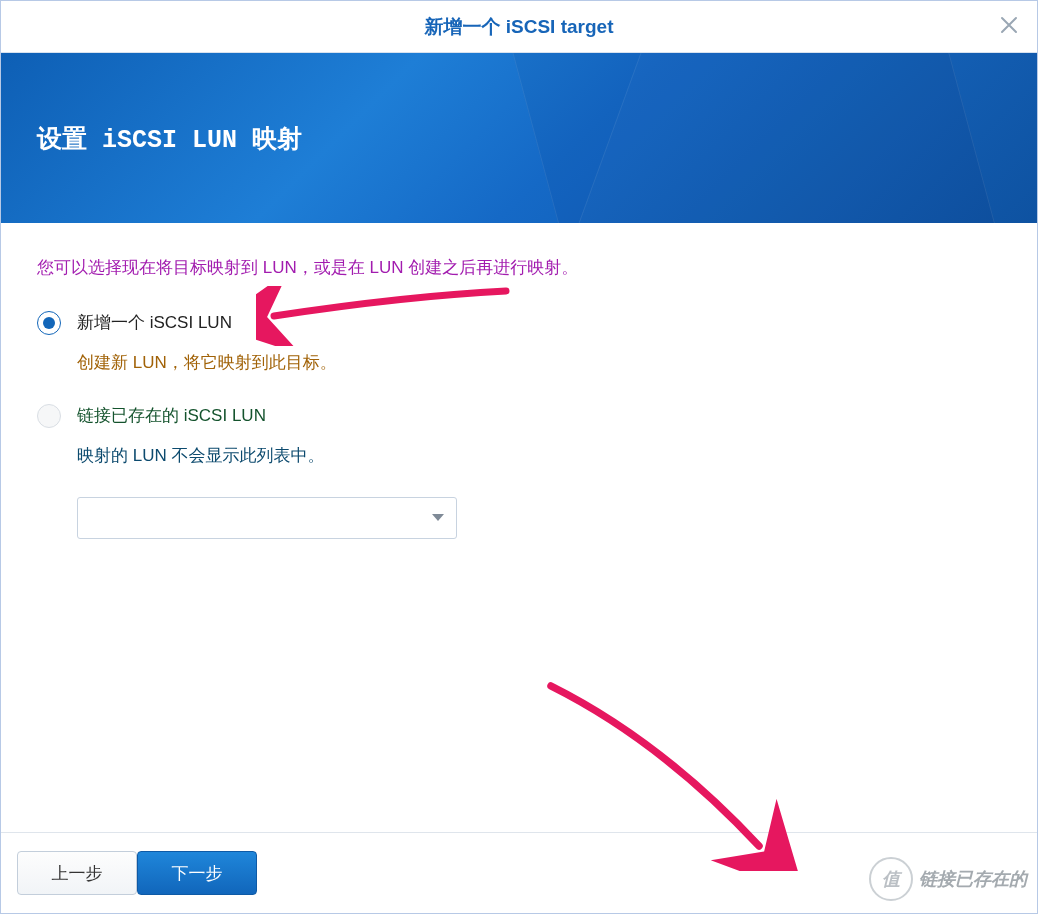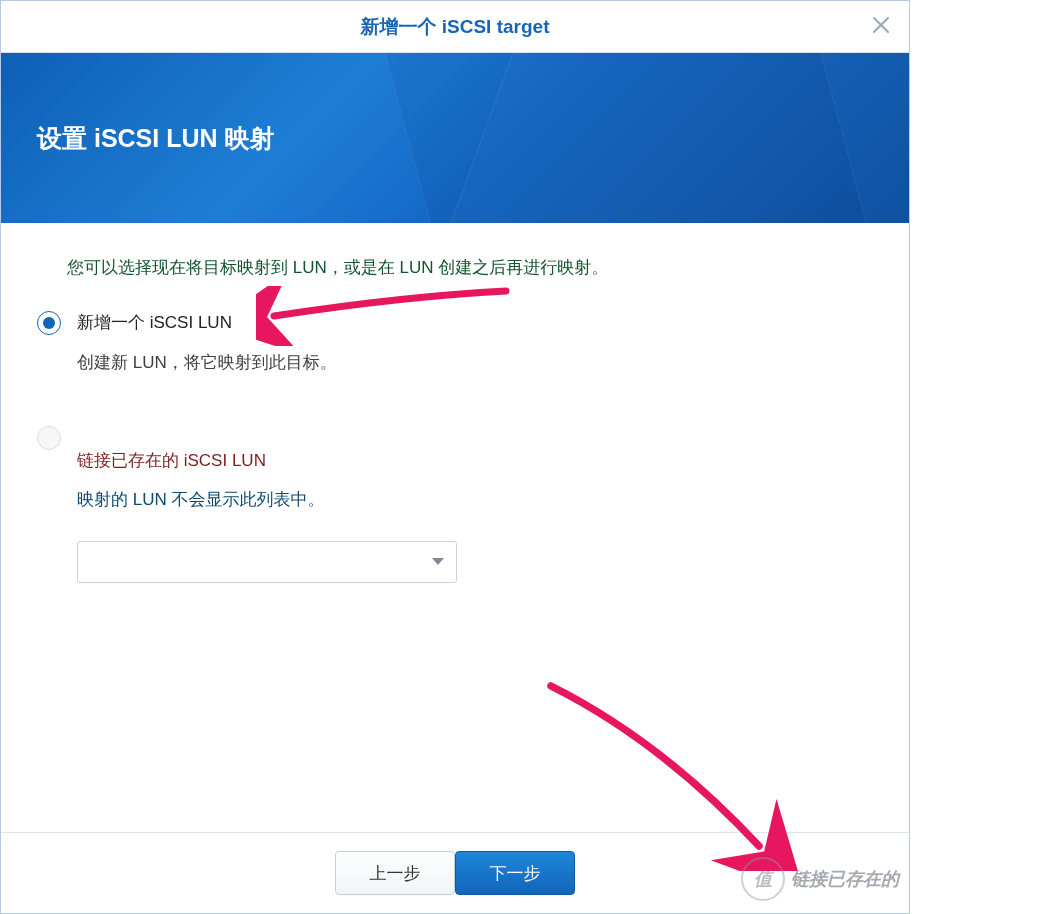--- a/index.html
+++ b/index.html
@@ -1,80 +1,80 @@
 <!DOCTYPE html>
 <html><head>
 <meta charset="utf-8">
 <style>
   * { box-sizing: border-box; }
   html, body { margin:0; padding:0; font-family: "Microsoft YaHei", "PingFang SC", Arial, sans-serif; background:#fff; }
   .window {
-    width:910px; height:914px; position:relative;
+    width:1038px; height:914px; position:relative;
     border:1px solid #b7c9e6; background:#fff;
   }
   .titlebar {
     height:52px; display:flex; align-items:center; justify-content:center;
     position:relative; border-bottom:1px solid #d8e2ef;
   }
   .titlebar-title { color:#1765b8; font-size:19px; font-weight:700; }
   .close-btn {
     position:absolute; right:14px; top:12px; width:28px; height:28px;
     display:flex; align-items:center; justify-content:center; cursor:pointer;
     color:#9aa7b4; font-size:22px;
   }
   .banner {
     height:170px;
     background: linear-gradient(135deg,#0e5fb5 0%,#1e7ed6 35%,#1569c6 55%,#0a4fa0 100%);
     position:relative; overflow:hidden;
-    display:flex; align-items:center;
+    display:flex; align-items:center;font-family:Liberation Mono, monospace;
   }
   .banner::before, .banner::after {
     content:""; position:absolute; border:1px solid rgba(255,255,255,0.08);
   }
   .banner::before { width:520px; height:520px; right:-120px; top:-200px; transform:rotate(20deg); background:rgba(255,255,255,0.02); }
   .banner::after  { width:420px; height:420px; right:60px; top:-80px; transform:rotate(-15deg); background:rgba(0,0,50,0.05); }
   .banner-title {
     color:#fff; font-size:25px; font-weight:700; margin-left:36px; position:relative; z-index:2;
   }
   .content {
     padding:32px 36px 0 36px; color:#333; font-size:17px;
   }
-  .instruction { margin-bottom:30px; line-height:1.5; color:#14532d;margin-left:30px; }
+  .instruction { margin-bottom:30px; line-height:1.5; color:#a21caf; }
   .option-row {
-    display:flex; align-items:center; margin-bottom:8px;
+    display:flex; align-items:flex-start; margin-bottom:8px;
   }
   .radio {
     width:24px; height:24px; border-radius:50%; border:1.5px solid #9fb5d1;
     display:flex; align-items:center; justify-content:center; margin-right:16px; cursor:pointer;
     background:#fff;
   }
   .radio.selected { border-color:#1266b9; }
   .radio.selected::after {
     content:""; width:12px; height:12px; border-radius:50%; background:#1266b9;
   }
   .radio.disabled { border-color:#d9dee4; background:#f6f7f8; cursor:not-allowed; }
   .opt-label { font-size:17px; color:#222; }
-  .opt-label.disabled { color:#7f1d1d;margin-top:45px; }
+  .opt-label.disabled { color:#14532d; }
   .opt-desc {
-    margin:14px 0 28px 40px; font-size:17px; color:#404040; line-height:1.6;
+    margin:14px 0 28px 40px; font-size:17px; color:#a16207; line-height:1.6;
   }
   .opt-desc.disabled { color:#0c4a6e; }
   .dropdown {
     margin:14px 0 28px 40px; width:380px; height:42px; border:1px solid #c8d3e0;
     background:#fff; display:flex; align-items:center; justify-content:space-between;
     padding:0 12px; color:#888; border-radius:3px; cursor:not-allowed;
   }
   .dropdown .caret {
     width:0; height:0; border-left:6px solid transparent; border-right:6px solid transparent;
     border-top:7px solid #7f8a97;
   }
   .footer {
     position:absolute; left:0; right:0; bottom:0;
     border-top:1px solid #dfe5ec;
-    padding:18px 16px; display:flex; align-items:center; justify-content:center;
+    padding:18px 16px; display:flex; align-items:center; justify-content:flex-start;
     background:#fff;
   }
   .btn {
     min-width:120px; height:44px; border-radius:4px; font-size:17px;
     display:flex; align-items:center; justify-content:center; cursor:pointer;
     border:1px solid #c3cedb; background:linear-gradient(#fdfdfd,#f1f4f7); color:#333;
   }
   .btn.primary {
     background:linear-gradient(#1f86da,#1166bb); border-color:#0e5aa6; color:#fff; font-weight:500;
   }

